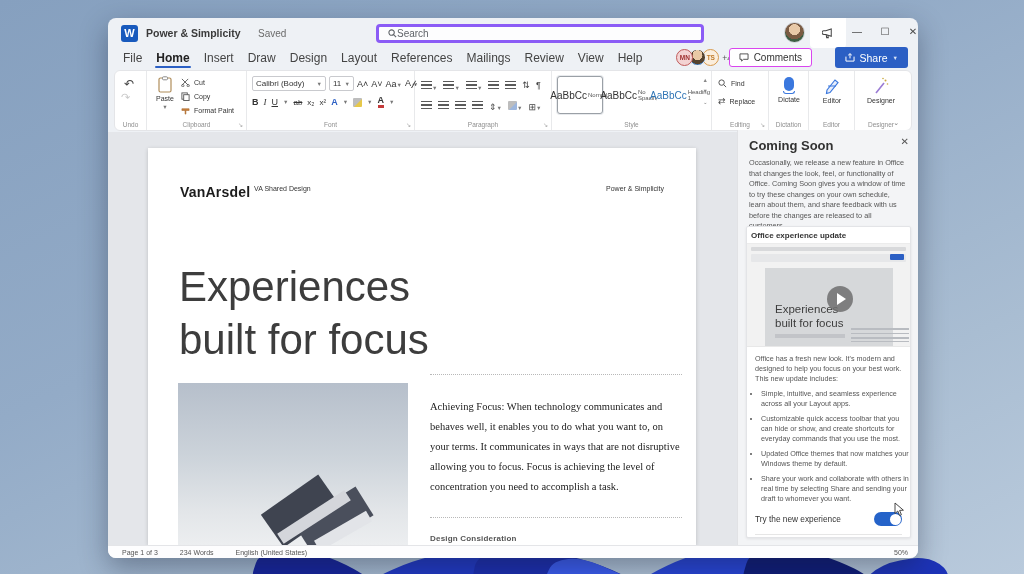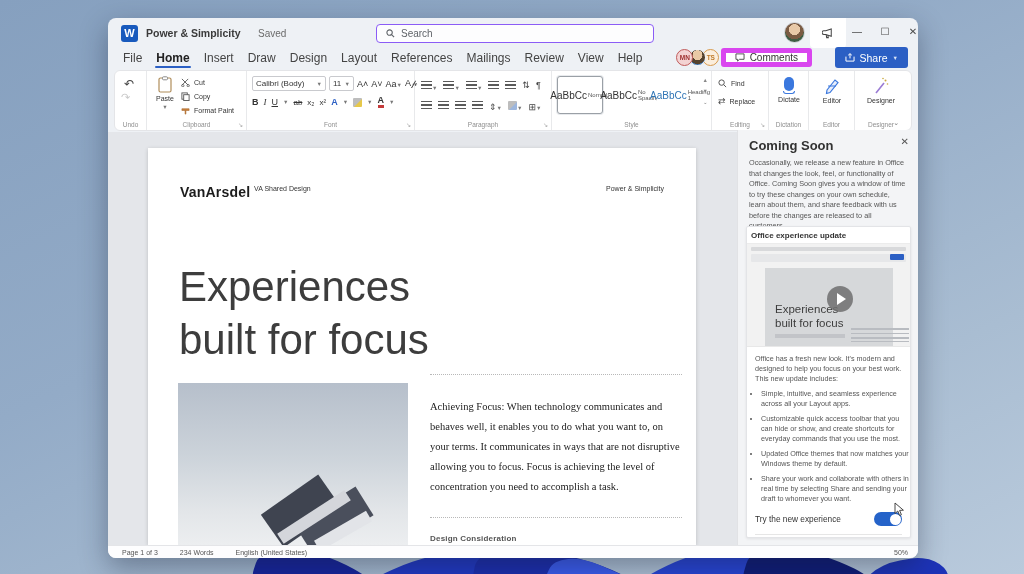--- a/index.html
+++ b/index.html
@@ -18,40 +18,40 @@
   .pt7{left:545px;top:6px;width:90px;height:50px;background:#3a5bee;transform:rotate(24deg);border-radius:50% 30% 50% 30%;}
 
   
   .win{position:absolute;left:108px;top:18px;width:810px;height:540px;background:#eef1f5;border-radius:8px;box-shadow:0 10px 28px rgba(20,30,50,.38);overflow:hidden;}
 
   
   .titlebar{position:absolute;left:0;top:0;width:100%;height:30px;}
   .appicon{position:absolute;left:13px;top:7px;width:17px;height:17px;background:#185abd;border-radius:3px;color:#fff;font-size:11px;font-weight:bold;text-align:center;line-height:17px;}
   .doctitle{position:absolute;left:38px;top:9px;font-size:10.5px;font-weight:bold;color:#3a3a3a;}
   .savestate{position:absolute;left:150px;top:10px;font-size:10px;color:#6b6b6b;}
-  .searchbox{position:absolute;left:268px;top:6px;width:278px;height:19px;background:#fdfdfe;border:1px solid #8b5cf6;border-radius:4px;display:flex;align-items:center;padding-left:9px;gap:6px;}
+  .searchbox{position:absolute;left:268px;top:6px;width:328px;height:19px;background:#fdfdfe;border:3px solid #8b5cf6;border-radius:4px;display:flex;align-items:center;padding-left:9px;gap:0;}
   .searchbox span{font-size:10px;color:#5f6368;}
   .tb-avatar{position:absolute;left:676px;top:4px;width:21px;height:21px;border-radius:50%;background:radial-gradient(circle at 50% 35%,#e8c9a8 0 35%,#7a5b43 36% 60%,#3e5d43 61% 100%);border:1px solid #cfd3d8;}
   .callout-tab{position:absolute;left:702px;top:0;width:36px;height:30px;background:#fff;border-radius:0 0 4px 4px;display:flex;align-items:center;justify-content:center;}
   .wbtn{position:absolute;top:0;width:26px;height:28px;text-align:center;line-height:28px;font-size:10px;color:#4a4a4a;}
   .wmin{left:736px;} .wmax{left:764px;} .wclose{left:792px;}
 
   
   .tabrow{position:absolute;left:0;top:29px;width:100%;height:22px;}
   .rtabs{position:absolute;left:8px;top:0;display:flex;}
   .rtab{font-size:12px;color:#444;padding:4px 7px;position:relative;}
   .rtab.active{font-weight:bold;color:#222;}
   .rtab.active::after{content:"";position:absolute;left:6px;right:6px;bottom:1px;height:2.5px;background:#2b5fc4;border-radius:2px;}
   .collab{position:absolute;right:186px;top:2px;display:flex;align-items:center;}
   .av{width:17px;height:17px;border-radius:50%;font-size:6.5px;font-weight:bold;display:flex;align-items:center;justify-content:center;margin-left:-4px;border:1.5px solid #eef1f5;}
   .av-mn{background:#f3d3d3;color:#9e2f2f;border-color:#c05b5b;z-index:3;}
   .av-ph{background:radial-gradient(circle at 50% 35%,#e9c9a5 0 40%,#54422e 41% 70%,#3c6ea5 71% 100%);z-index:2;}
   .av-ts{background:#fbeedd;color:#c07b2a;border-color:#d79a4e;z-index:1;}
   .avmore{font-size:8.5px;color:#555;margin-left:3px;}
-  .commentsbtn{position:absolute;right:106px;top:1px;height:19px;background:#fff;border:5px solid #d946ef;border-radius:3px;display:flex;align-items:center;gap:5px;padding:0 9px;font-size:10px;color:#333;}
+  .commentsbtn{position:absolute;right:106px;top:1px;height:19px;background:#fff;border:1px solid #d946ef;border-radius:3px;display:flex;align-items:center;gap:5px;padding:0 9px;font-size:10px;color:#333;}
   .sharebtn{position:absolute;right:10px;top:0;height:21px;background:#2b5fc4;border-radius:3px;display:flex;align-items:center;gap:5px;padding:0 10px;font-size:10.5px;color:#fff;}
 
   
   .ribbon{position:absolute;left:6px;top:52px;width:798px;height:61px;background:#fff;border:1px solid #e4e5e8;border-radius:6px;}
   .rg{position:absolute;top:0;height:100%;border-right:1px solid #e8e9eb;}
   .rg-label{position:absolute;bottom:2px;left:0;right:0;text-align:center;font-size:6.5px;color:#8e8e8e;}
   .launcher{position:absolute;bottom:2px;right:3px;font-size:6px;color:#9a9a9a;}
   .g-undo{left:0;width:32px;} .g-clip{left:32px;width:100px;} .g-font{left:132px;width:168px;}
   .g-para{left:300px;width:137px;} .g-style{left:437px;width:160px;} .g-edit{left:597px;width:57px;}
   .g-dict{left:654px;width:40px;} .g-editor{left:694px;width:46px;} .g-design{left:740px;width:52px;border-right:none;}

